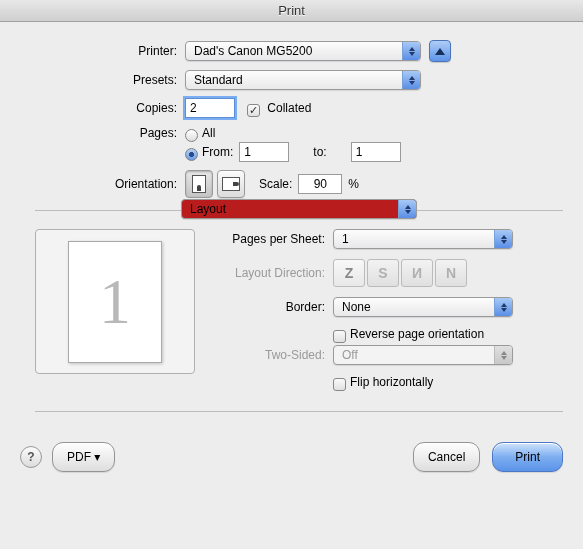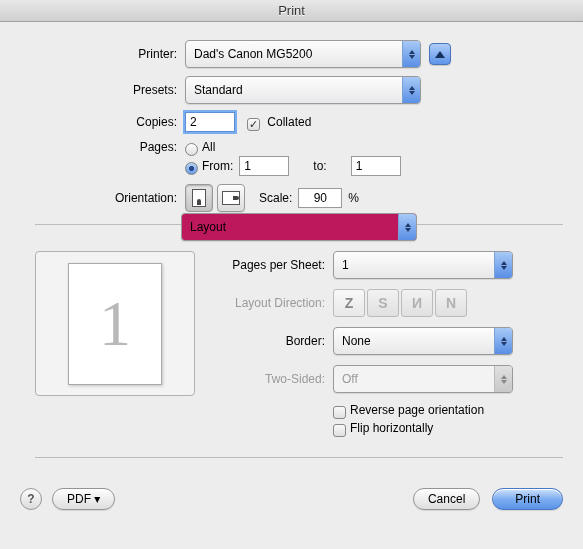--- a/index.html
+++ b/index.html
@@ -27,21 +27,21 @@
 .label {
   width: 150px;
   text-align: right;
   padding-right: 8px;
   color: #000;
 }
 .select {
   position: relative;
   display: inline-flex;
   align-items: center;
-  height: 28px;
+  height: 20px;
   background: linear-gradient(#fdfdfd, #e8e8ea);
   border: 1px solid #9a9a9a;
   border-radius: 4px;
   padding: 0 22px 0 8px;
   box-shadow: 0 1px 1px rgba(0,0,0,0.1);
   font-size: 12px;
 }
 .select.disabled { color:#9a9a9a; background:#f3f3f3; }
 .select .arrows {
   position: absolute;
@@ -208,21 +208,21 @@
   border: 1px solid #999;
   border-radius: 50%;
   background: linear-gradient(#fbfbfb,#dcdcdc);
   display: inline-flex;
   align-items: center; justify-content: center;
   font-weight: bold;
   color: #555;
   margin-right: 10px;
 }
 .btn {
-  height: 22px;
+  height: 30px;
   padding: 0 14px;
   border: 1px solid #949494;
   border-radius: 11px;
   background: linear-gradient(#fefefe,#dedede);
   box-shadow: 0 1px 1px rgba(0,0,0,0.1), inset 0 1px 0 #fff;
   font-size: 12px;
   font-family: inherit;
   display: inline-flex;
   align-items: center;
 }
@@ -297,21 +297,21 @@
     <div class="orient-btn">
       <div class="orient-icon landscape"></div>
     </div>
     <span style="margin-left:10px;margin-right:6px">Scale:</span>
     <input class="input" style="width: 44px; text-align: center;" value="90">
     <span style="margin-left:6px">%</span>
   </div>
 
   <hr class="div">
   <div class="section-select-wrap">
-    <div class="select" style="width:236px;background:#be185d">
+    <div class="select" style="width:236px;background:#b91c1c">
       <span>Layout</span>
       <span class="arrows">
           <span class="up"></span>
           <span class="down"></span>
         </span>
     </div>
   </div>
 
   <div class="layout-area">
     <div class="preview-box">
@@ -338,34 +338,34 @@
       <div class="lrow">
         <div class="llabel">Border:</div>
         <div class="select" style="width:180px">
           <span>None</span>
           <span class="arrows">
               <span class="up"></span>
               <span class="down"></span>
             </span>
         </div>
       </div>
+      <div class="lrow" style="margin-bottom:4px">
+        <div class="llabel"></div>
+        <span class="chk"></span>
+        <span>Reverse page orientation</span>
+      </div>
       <div class="lrow">
         <div class="llabel disabled">Two-Sided:</div>
         <div class="select disabled" style="width:180px">
           <span>Off</span>
           <span class="arrows">
               <span class="up"></span>
               <span class="down"></span>
             </span>
         </div>
-      </div>
-      <div class="lrow" style="margin-bottom:4px">
-        <div class="llabel"></div>
-        <span class="chk"></span>
-        <span>Reverse page orientation</span>
       </div>
       <div class="lrow">
         <div class="llabel"></div>
         <span class="chk"></span>
         <span>Flip horizontally</span>
       </div>
     </div>
   </div>
 
   <hr class="div">

